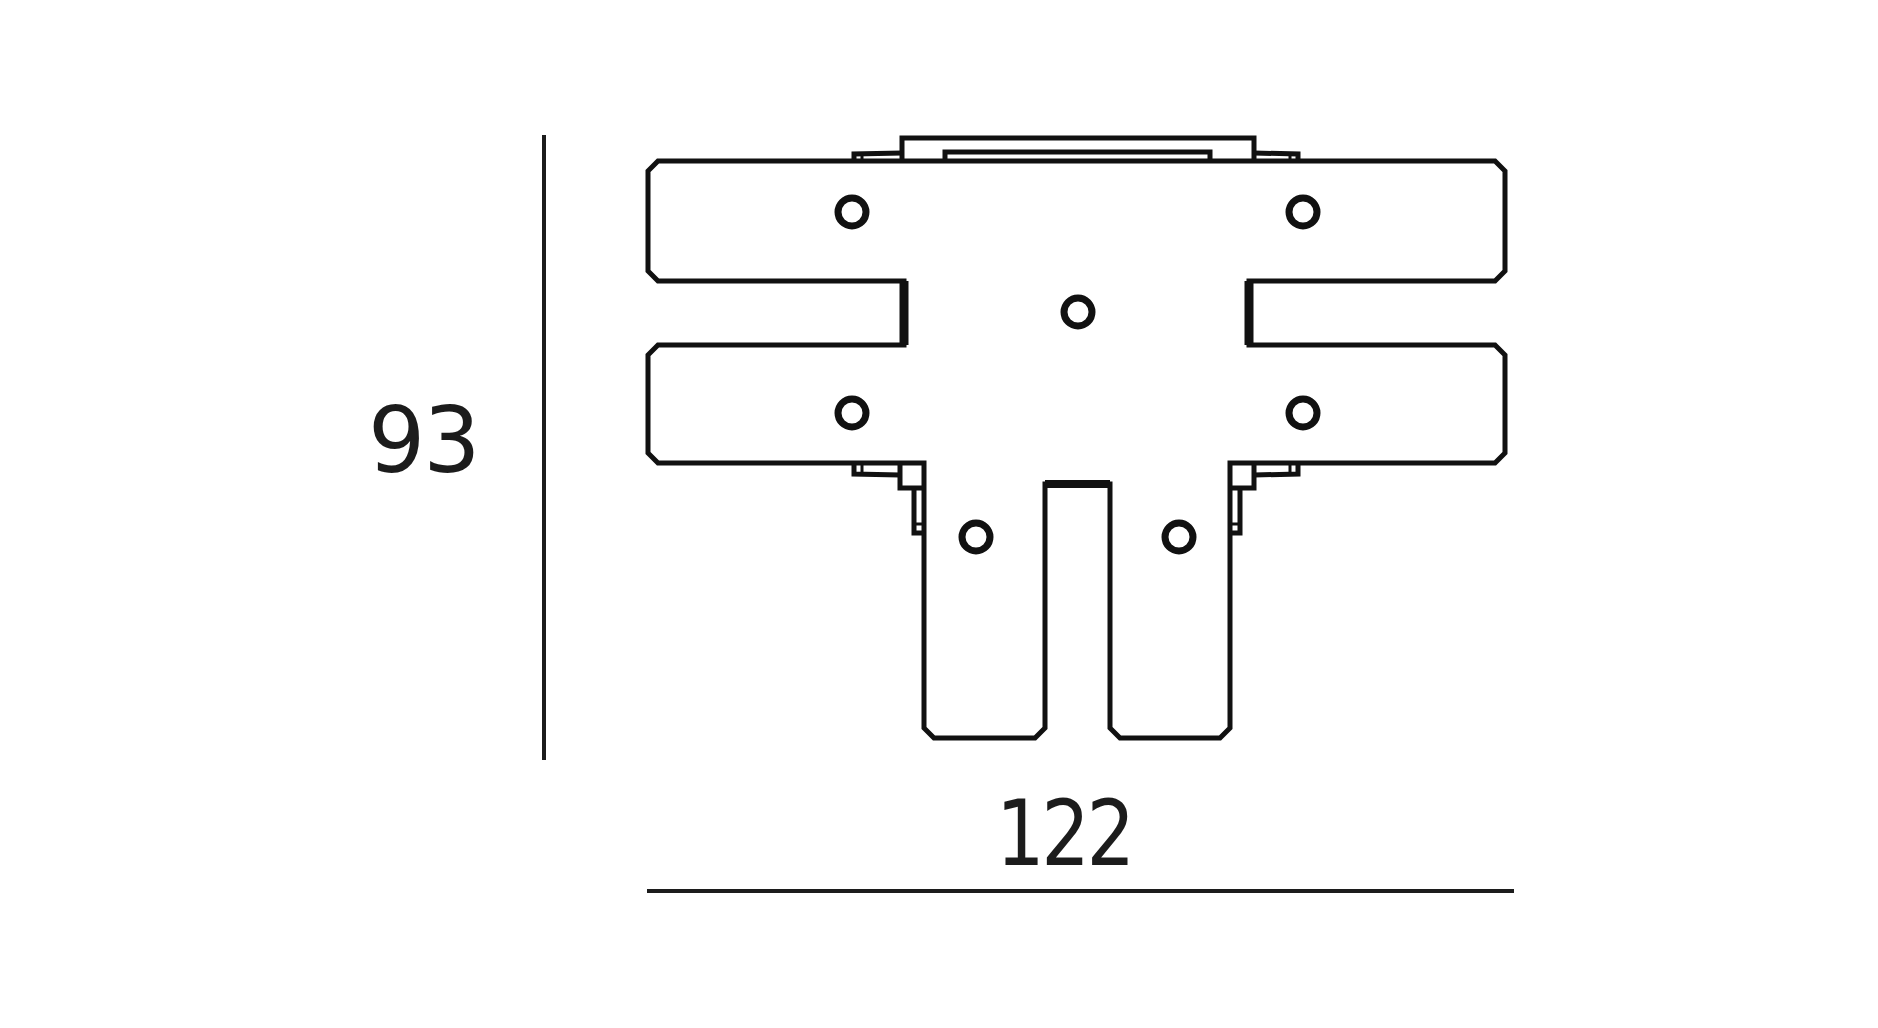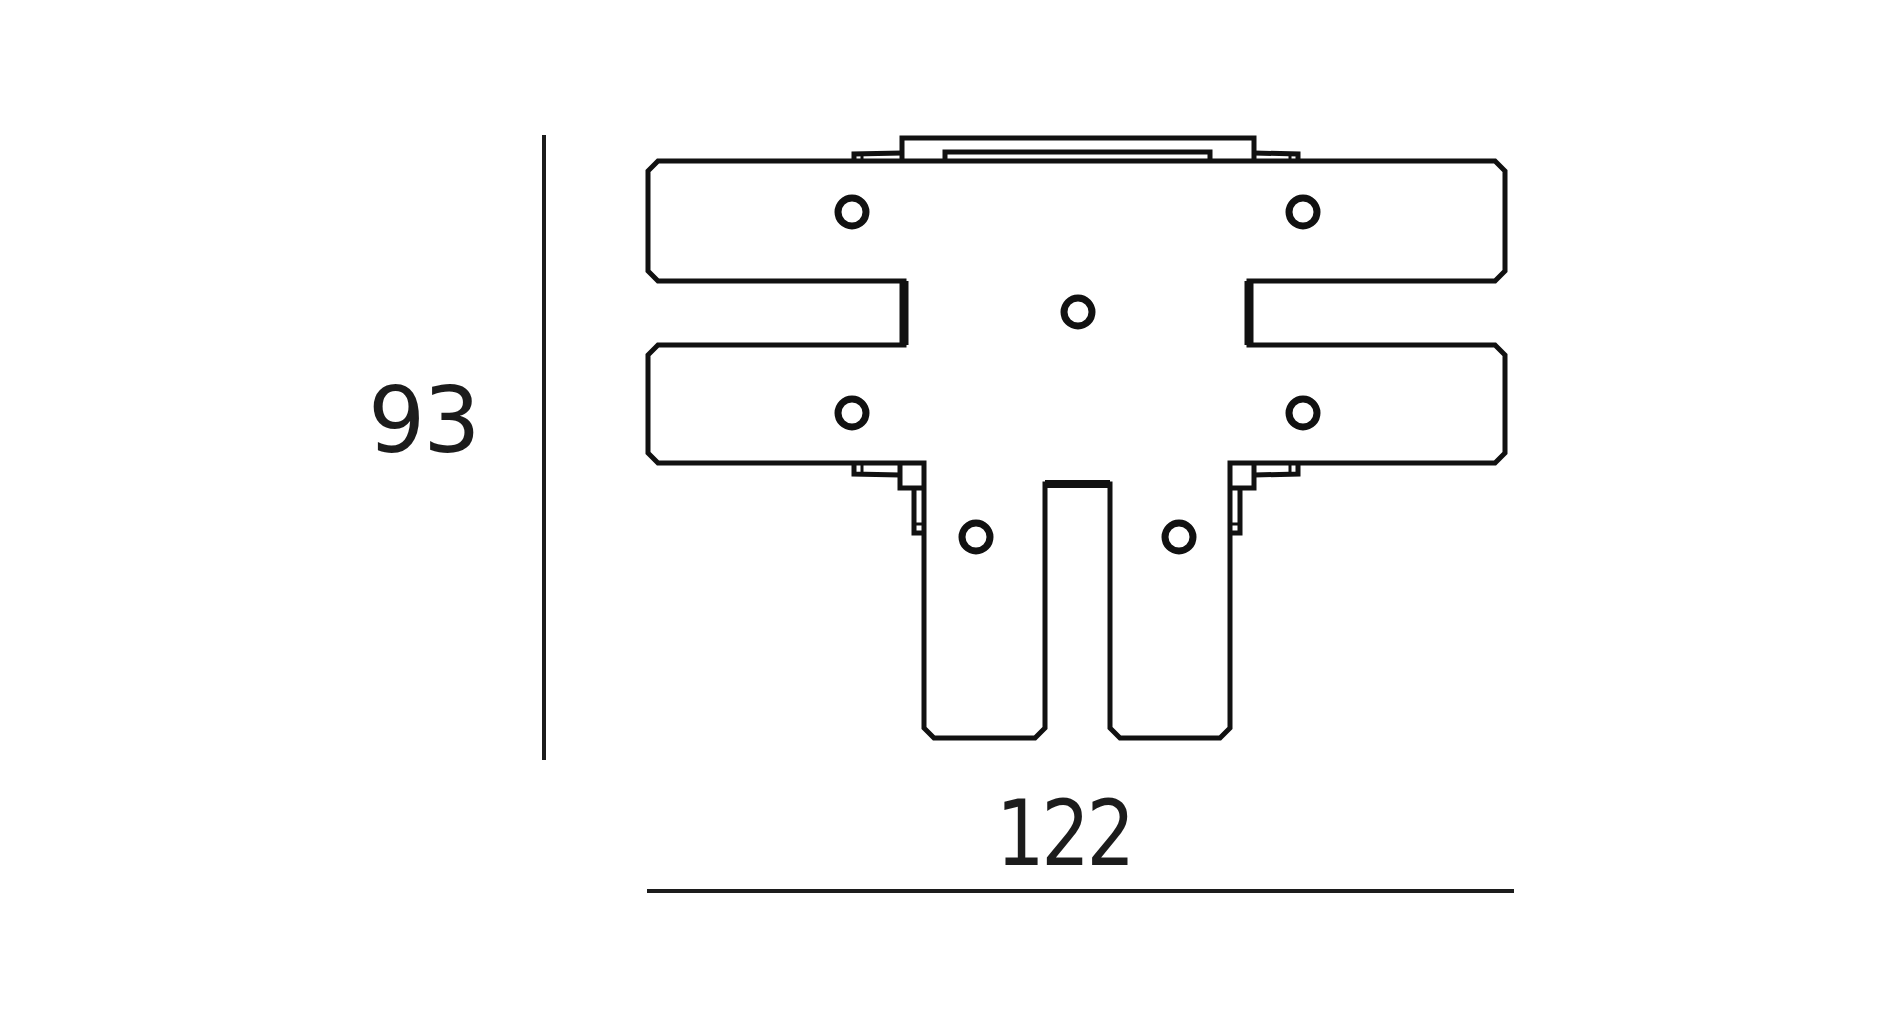--- a/index.html
+++ b/index.html
@@ -6,21 +6,21 @@
     body { width: 1878px; height: 1028px; position: relative; overflow: hidden; }
     #canvas { position: absolute; left: 0; top: 0; width: 1878px; height: 1028px; }
     .dim-label {
       position: absolute;
       font-family: "DejaVu Sans", sans-serif;
       color: #1c1c1c;
       font-weight: normal;
       line-height: 1;
       white-space: nowrap;
     }
-    #dim-height-label { left: 368px; top: 376px; font-size: 90px; letter-spacing: -2px; }
+    #dim-height-label { left: 368px; top: 396px; font-size: 90px; letter-spacing: -2px; }
     #dim-width-label { left: 996px; top: 789px; font-size: 90px; letter-spacing: -4px; transform: scaleX(0.85); transform-origin: left top; }
   </style>
 </head>
 <body>
 
 <svg id="canvas" viewBox="0 0 1878 1028" xmlns="http://www.w3.org/2000/svg">
   <g fill="none" stroke="#111111" stroke-width="5" stroke-linejoin="miter">
 
     <line x1="544" y1="135" x2="544" y2="760" stroke="#1c1c1c" stroke-width="4"></line>
     <line x1="647" y1="891" x2="1514" y2="891" stroke="#1c1c1c" stroke-width="4"></line>

